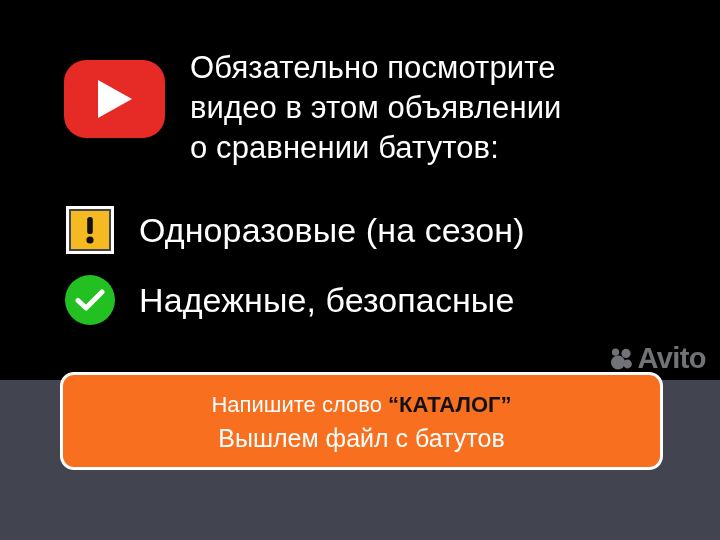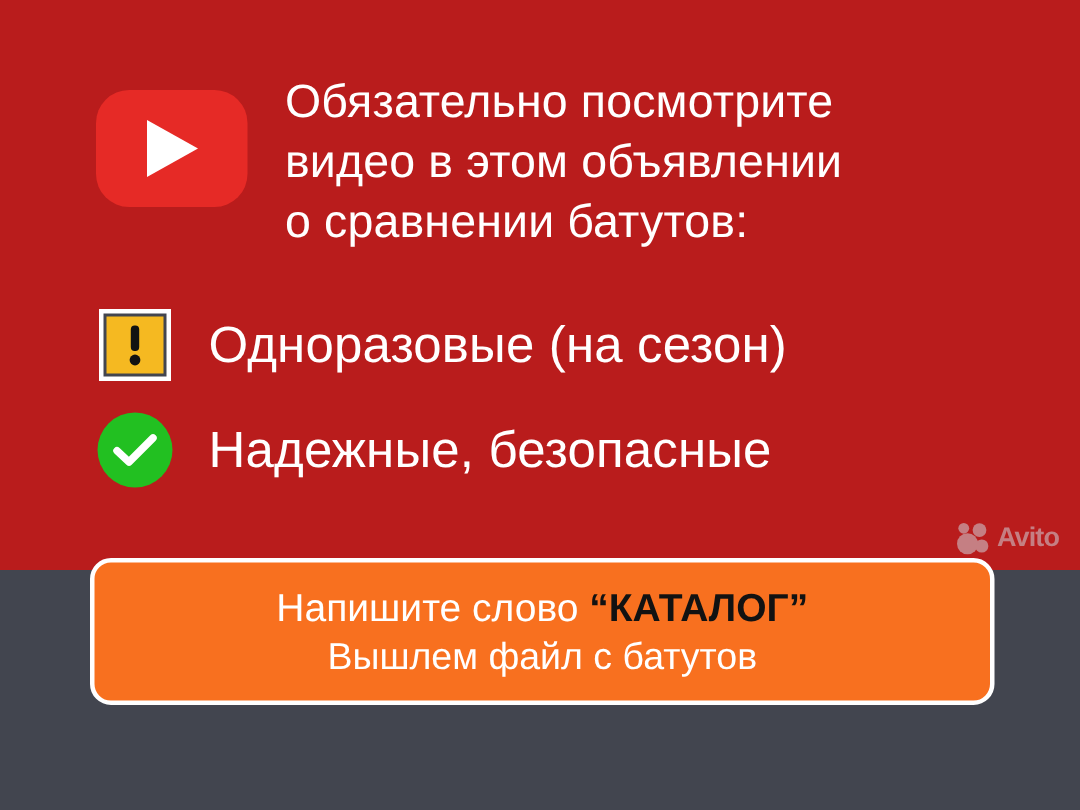--- a/index.html
+++ b/index.html
@@ -11,21 +11,21 @@
     height: 540px;
     overflow: hidden;
     font-family: "Liberation Sans", sans-serif;
     background: #42454f;
   }
 
   .banner {
     position: relative;
     width: 720px;
     height: 380px;
-    background: #b91c1c;
+    background: #000000;
     box-sizing: border-box;
   }
 
   
   .headline-row {
     position: absolute;
     left: 0;
     top: 48px;
     width: 720px;
     display: flex;
@@ -134,21 +134,21 @@
     border: 3px solid #ffffff;
     border-radius: 14px;
     display: flex;
     flex-direction: column;
     align-items: center;
     justify-content: center;
     cursor: pointer;
   }
   .cta-line1 {
     color: #ffffff;
-    font-size: 26px;
+    font-size: 22px;
     line-height: 32px;
     font-weight: 400;
     white-space: nowrap;
   }
   .cta-line1 .kw {
     color: #121212;
     font-weight: bold;
   }
   .cta-line1 .q {
     color: #121212;
@@ -168,21 +168,21 @@
     position: absolute;
     right: 14px;
     bottom: 8px;
     display: flex;
     align-items: center;
     opacity: 0.55;
   }
   .watermark svg { display: block; }
   .wm-text {
     color: #cfd1d8;
-    font-size: 18px;
+    font-size: 29px;
     line-height: 27px;
     font-weight: bold;
     letter-spacing: -0.6px;
     margin-left: 3px;
   }
 </style>
 </head>
 <body>
 
 <div class="banner">

